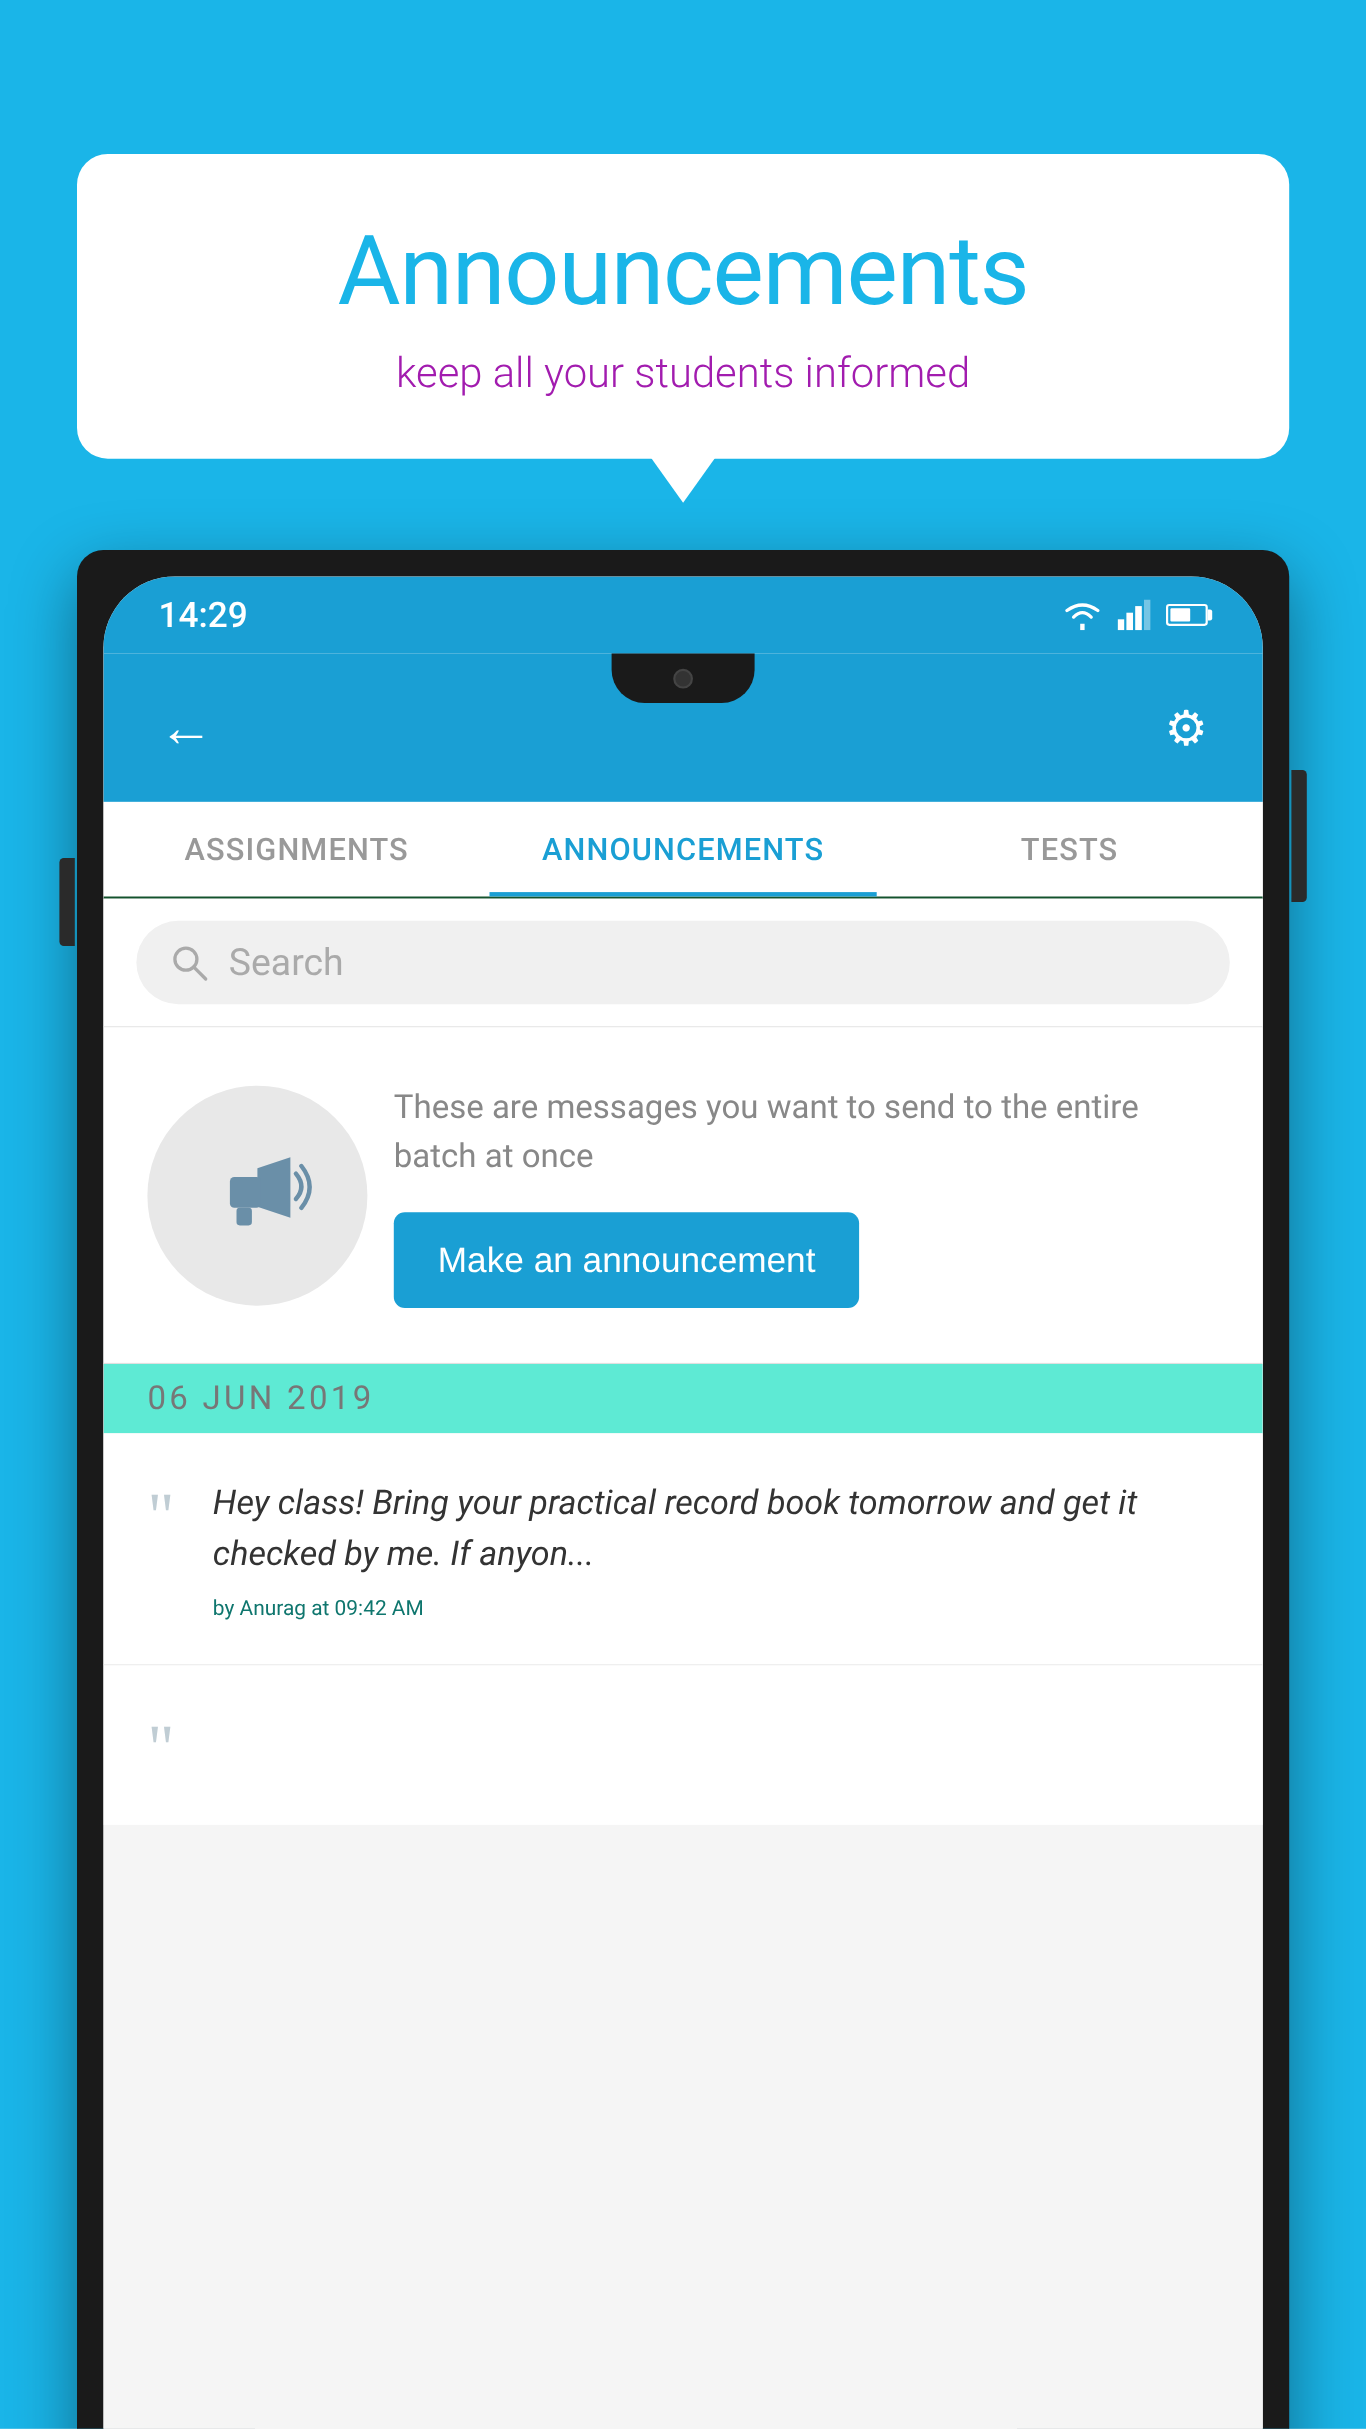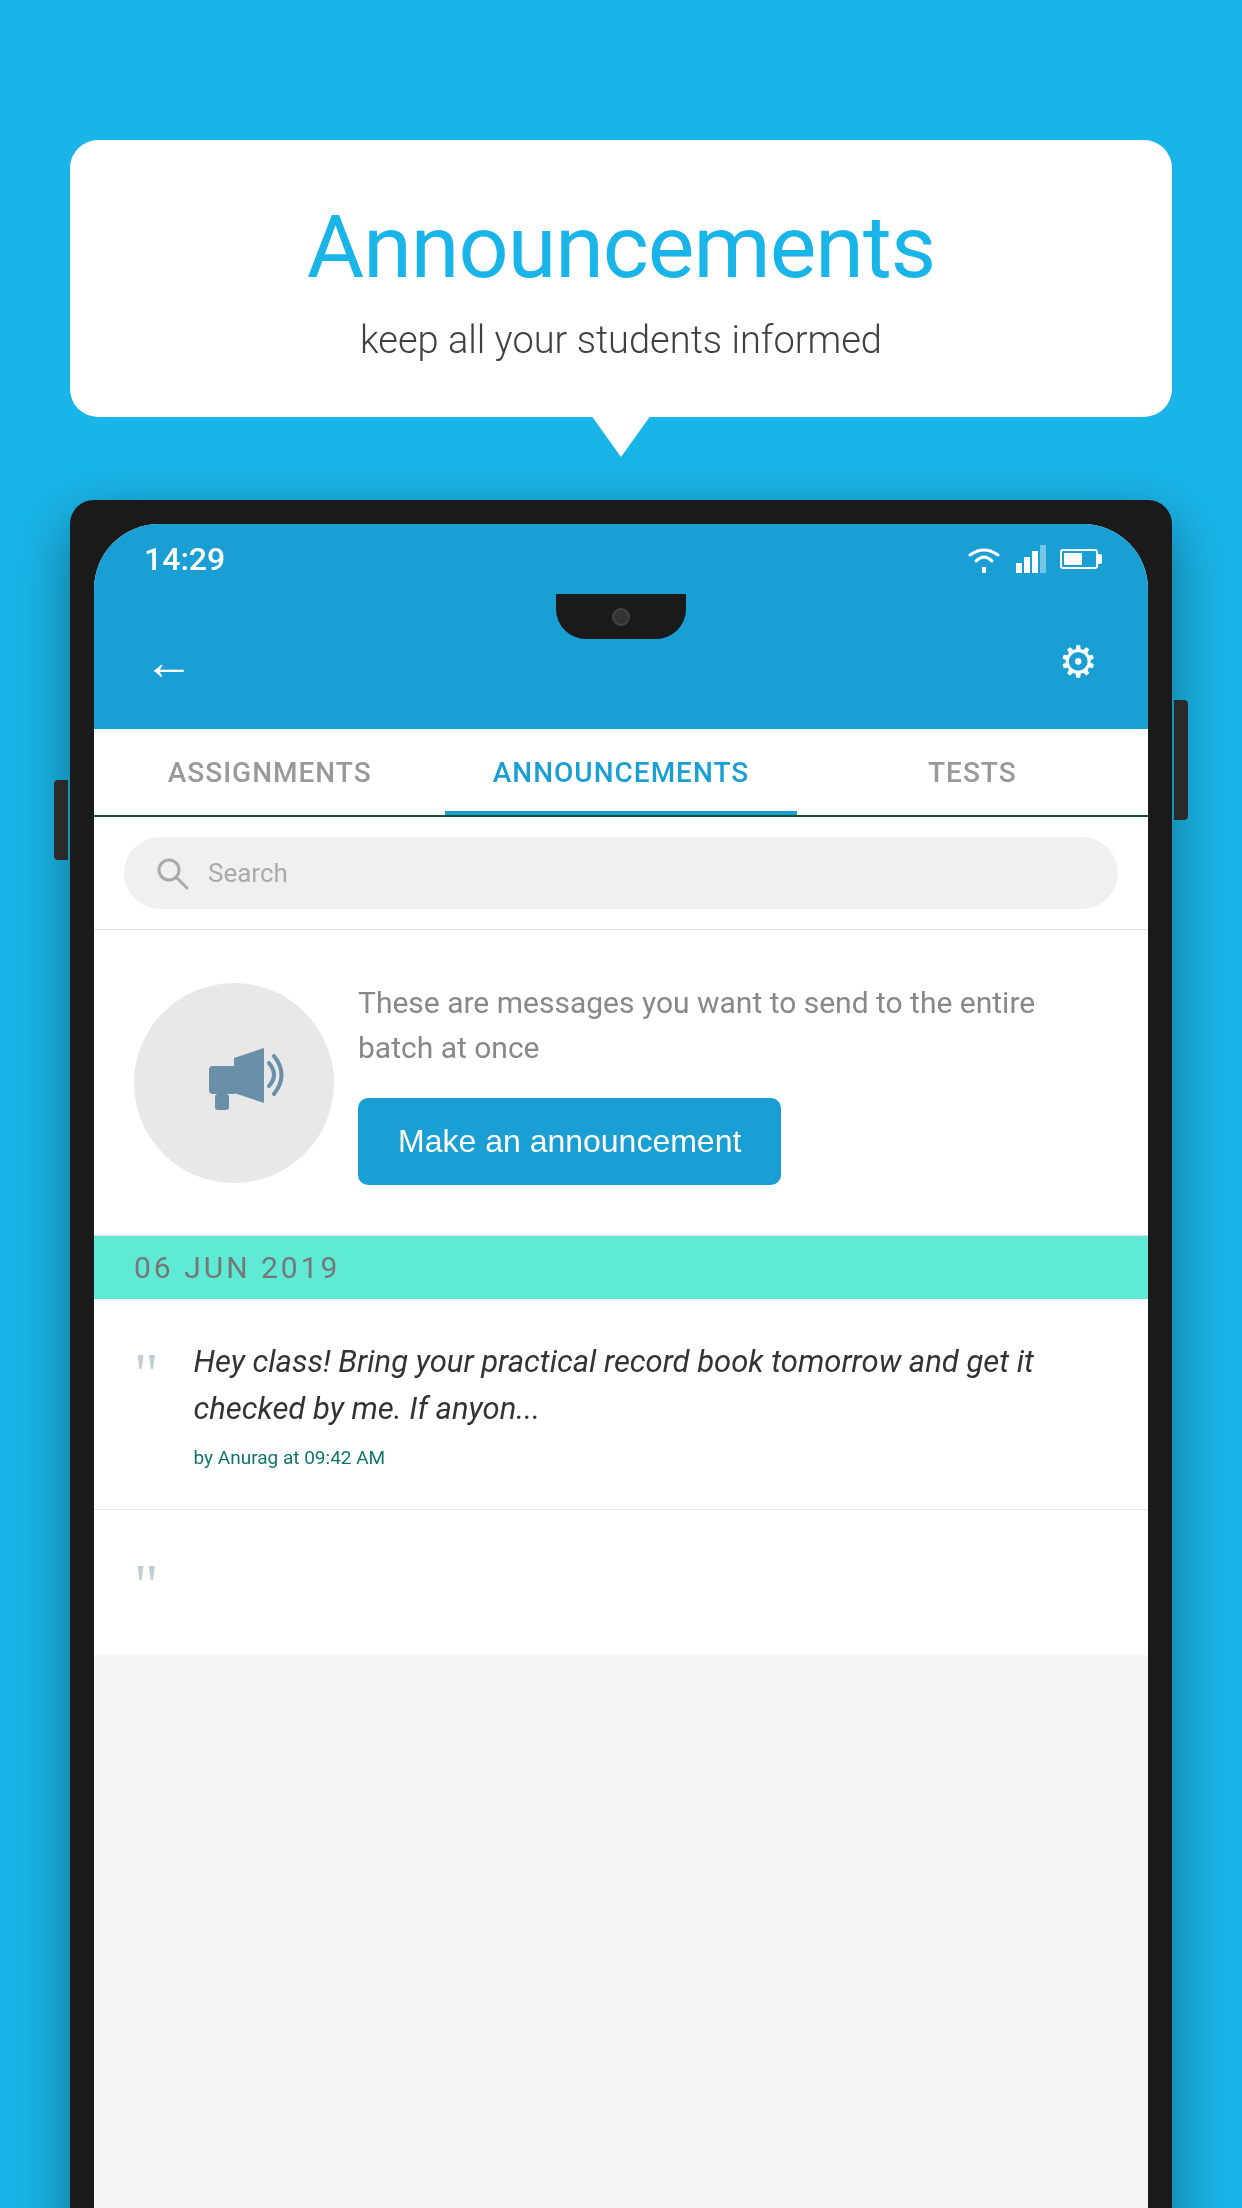--- a/index.html
+++ b/index.html
@@ -49,21 +49,21 @@
     .bubble-title {
       font-size: 88px;
       color: #1ab5e8;
       font-weight: 400;
       letter-spacing: -1px;
       margin-bottom: 20px;
     }
 
     .bubble-subtitle {
       font-size: 38px;
-      color: #404040;
+      color: #a21caf;
       font-weight: 300;
     }
 
     
     .phone-wrapper {
       position: absolute;
       top: 500px;
       left: 70px;
       right: 70px;
       bottom: 0;
@@ -287,21 +287,21 @@
       background: #f0f0f0;
       border-radius: 50px;
       display: flex;
       align-items: center;
       padding: 18px 30px;
       gap: 18px;
     }
 
     .search-placeholder {
       color: #aaa;
-      font-size: 26px;
+      font-size: 34px;
     }
 
     
     .announcement-placeholder {
       background: white;
       padding: 50px 40px;
       display: flex;
       align-items: center;
       gap: 24px;
       border-bottom: 1px solid #e0e0e0;

